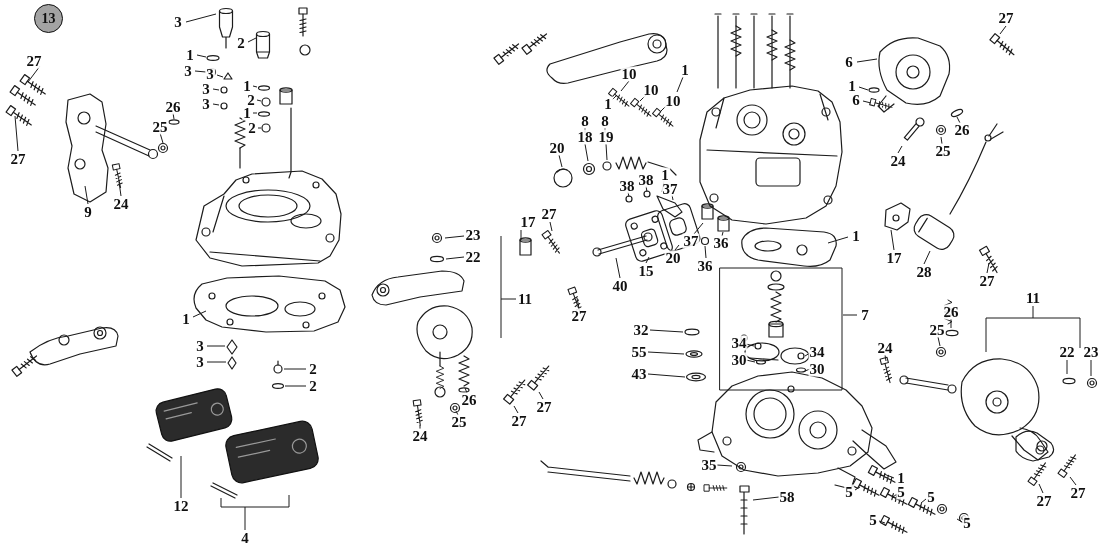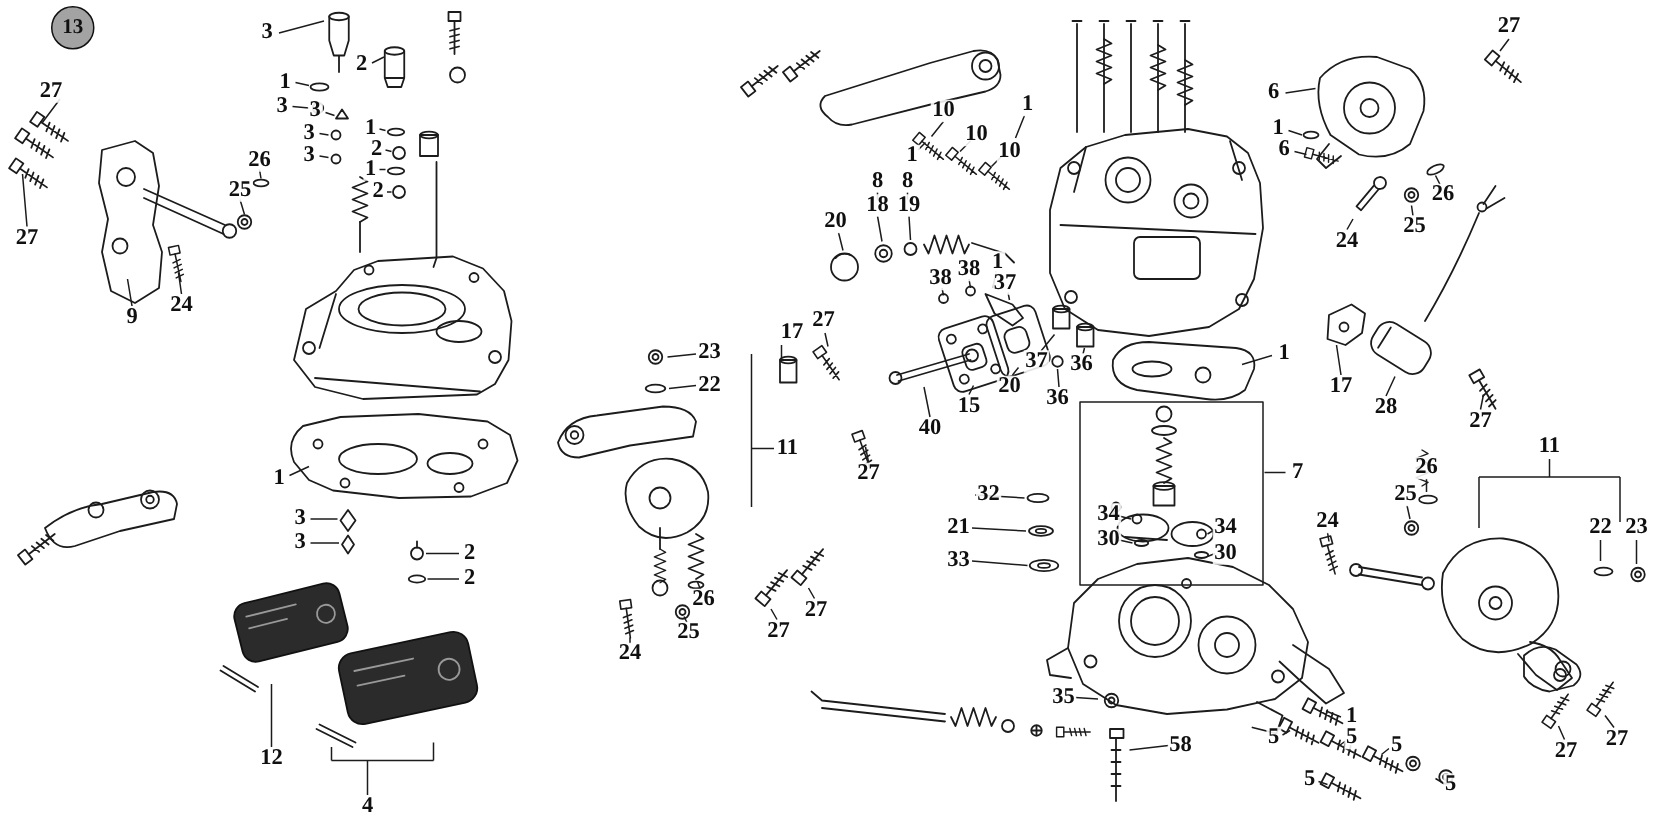--- a/index.html
+++ b/index.html
@@ -389,23 +389,23 @@
       <span class="callout" style="left: 856px; top: 100px;">6</span>
       <span class="callout" style="left: 1006px; top: 18px;">27</span>
       <span class="callout" style="left: 962px; top: 130px;">26</span>
       <span class="callout" style="left: 943px; top: 151px;">25</span>
       <span class="callout" style="left: 898px; top: 161px;">24</span>
       <span class="callout" style="left: 894px; top: 258px;">17</span>
       <span class="callout" style="left: 924px; top: 272px;">28</span>
       <span class="callout" style="left: 987px; top: 281px;">27</span>
       <span class="callout" style="left: 856px; top: 236px;">1</span>
       <span class="callout" style="left: 865px; top: 315px;">7</span>
-      <span class="callout" style="left: 659px; top: 330px;">32</span>
-      <span class="callout" style="left: 639px; top: 352px;">21</span>
-      <span class="callout" style="left: 639px; top: 374px;">33</span>
+      <span class="callout" style="left: 641px; top: 330px;">32</span>
+      <span class="callout" style="left: 639px; top: 352px;">55</span>
+      <span class="callout" style="left: 639px; top: 374px;">43</span>
       <span class="callout" style="left: 739px; top: 343px;">34</span>
       <span class="callout" style="left: 739px; top: 360px;">30</span>
       <span class="callout" style="left: 817px; top: 352px;">34</span>
       <span class="callout" style="left: 817px; top: 369px;">30</span>
       <span class="callout" style="left: 1033px; top: 298px;">11</span>
       <span class="callout" style="left: 951px; top: 312px;">26</span>
       <span class="callout" style="left: 937px; top: 330px;">25</span>
       <span class="callout" style="left: 885px; top: 348px;">24</span>
       <span class="callout" style="left: 1067px; top: 352px;">22</span>
       <span class="callout" style="left: 1091px; top: 352px;">23</span>

